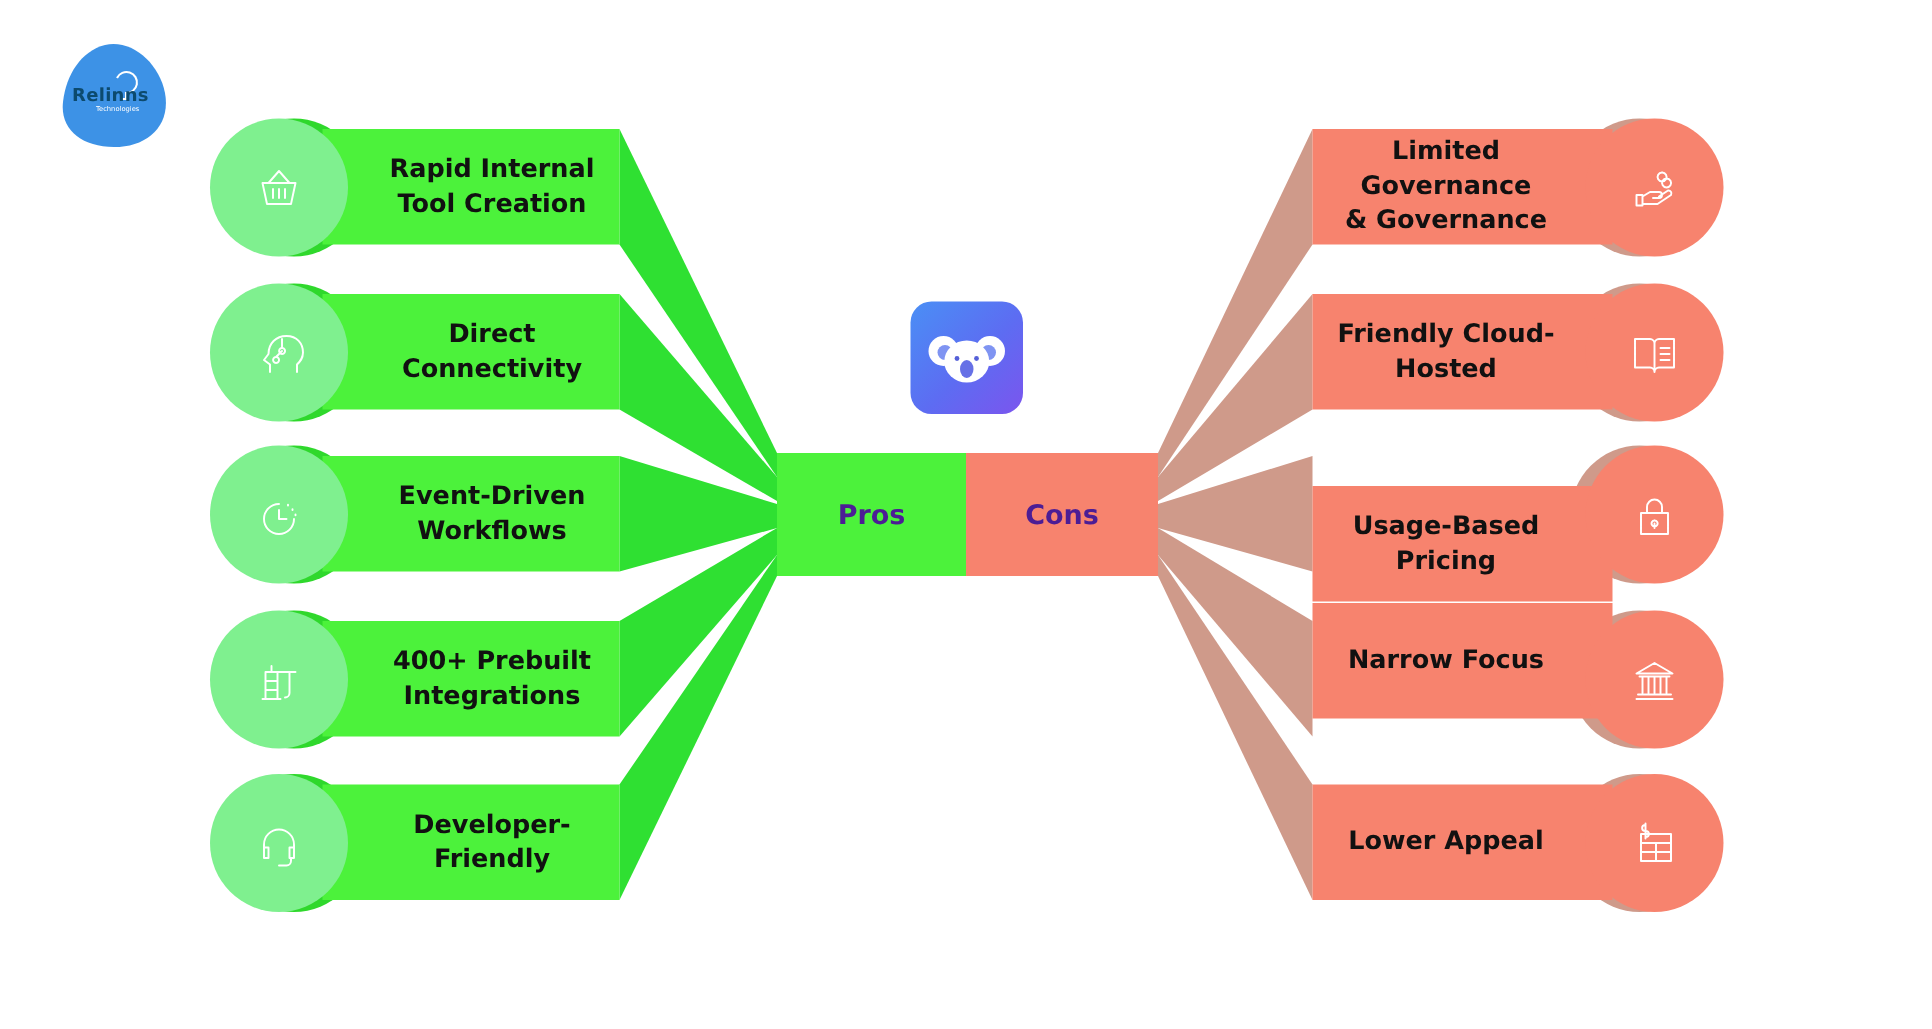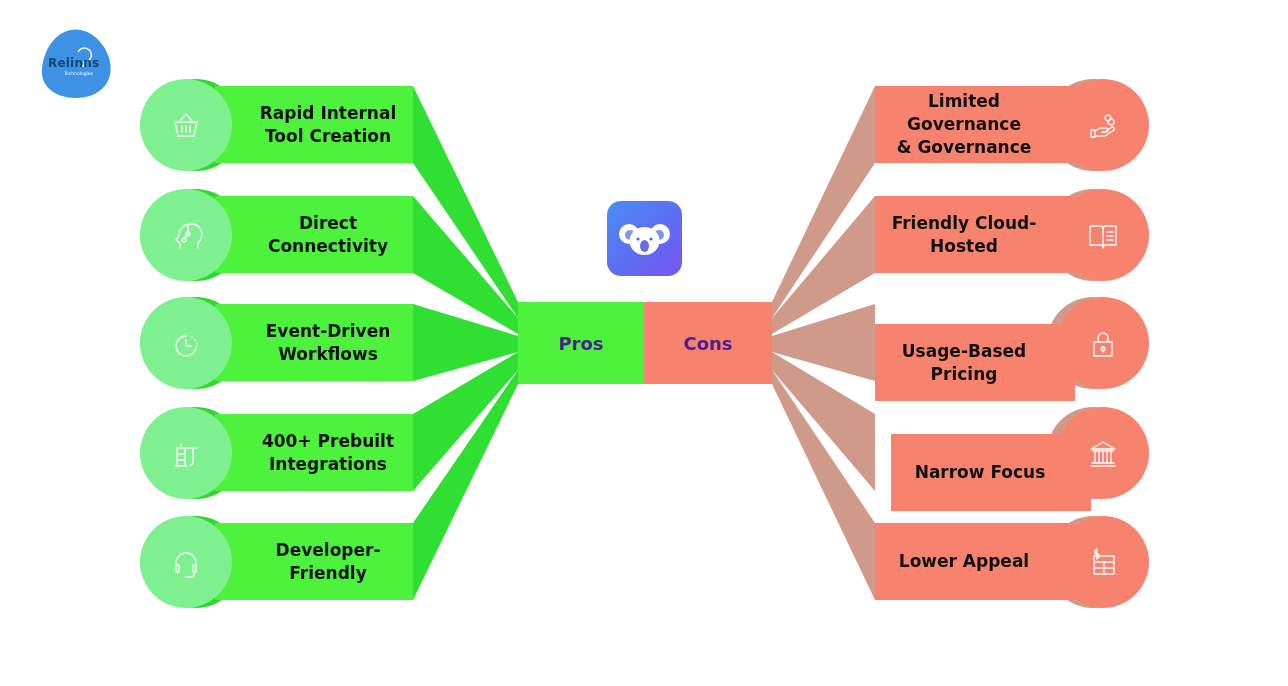--- a/index.html
+++ b/index.html
@@ -162,21 +162,21 @@
         <div>Usage-Based</div>
         <div>Pricing</div>
       </div>
     </div>
     <div class="circle con" style="top: 297px;">
       <svg viewBox="0 0 38 38" fill="none" stroke="#ffffff" stroke-width="1.3" stroke-linecap="round" stroke-linejoin="round">
         <path d="M10 18h18v14h-18z M14 18v-4a5 5 0 0 1 10 0v4 M19 23a2 2 0 1 0 0.1 0 M19 25v3"></path>
       </svg>
     </div>
     <div class="shadow con" style="top: 407px; left: 1047px;"></div>
-    <div class="bar con" style="top: 434px; margin-left: 16px;">
+    <div class="bar con" style="top: 402px;">
       <div>
         <div>Narrow Focus</div>
       </div>
     </div>
     <div class="circle con" style="top: 407px;">
       <svg viewBox="0 0 38 38" fill="none" stroke="#ffffff" stroke-width="1.3" stroke-linecap="round" stroke-linejoin="round">
         <path d="M7 15l12-7 12 7z M9 17h20 M11 17v11 M15 17v11 M19 17v11 M23 17v11 M27 17v11 M8 29h22 M7 32h24"></path>
       </svg>
     </div>
     <div class="shadow con" style="top: 516px; left: 1047px;"></div>

